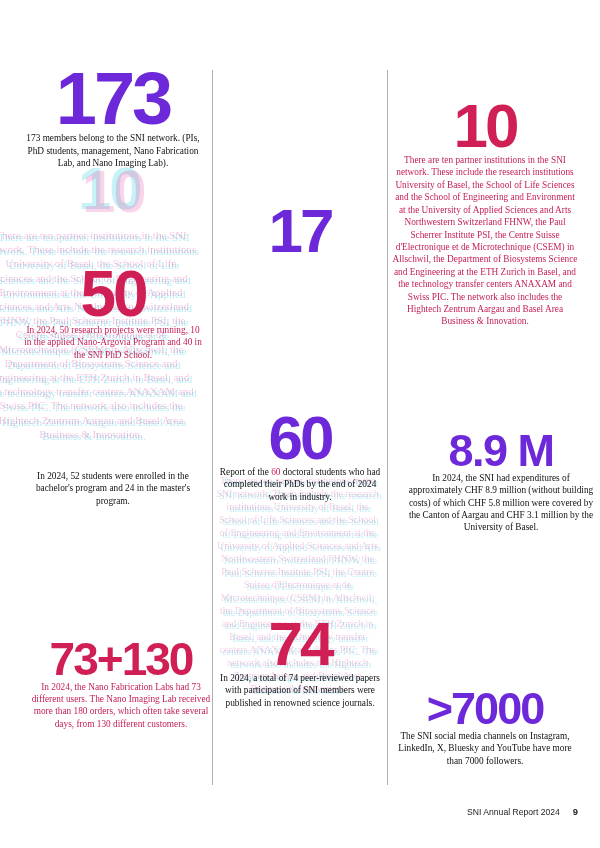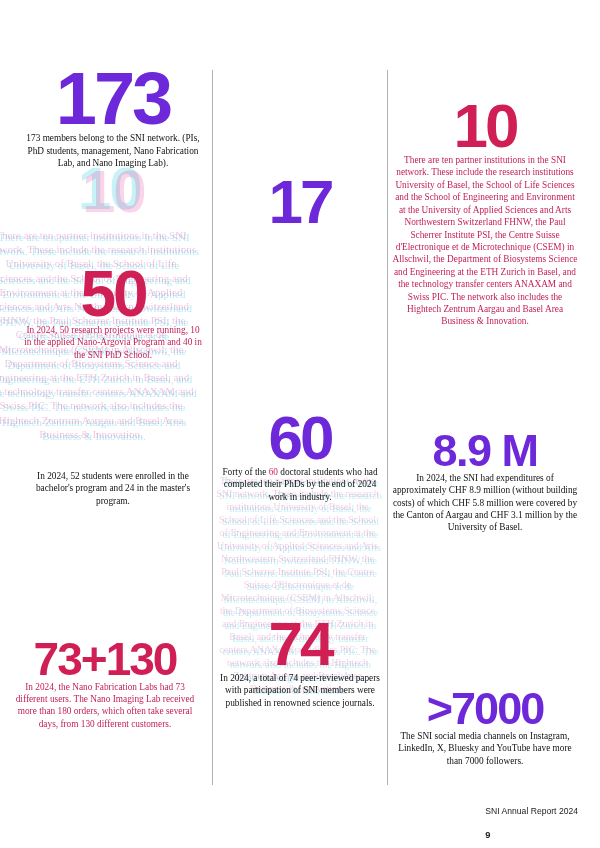--- a/index.html
+++ b/index.html
@@ -115,53 +115,52 @@
   
   #stat-173 { left: 22px;  top: 68px;  width: 182px; }
   #stat-173 .num { font-size: 74px; }
 
   #stat-50  { left: 22px;  top: 268px; width: 182px; }
   #stat-50 .num { font-size: 64px; }
 
   #stat-76  { left: 22px;  top: 470px; width: 182px; }
   #stat-76 .num { font-size: 64px; }
 
-  #stat-73130 { left: 14px; top: 640px; width: 182px; }
+  #stat-73130 { left: 30px; top: 640px; width: 182px; }
   #stat-73130 .num { font-size: 46px; letter-spacing: -2px; }
 
-  #stat-17 { left: 218px; top: 176px; width: 164px; text-align: center; }
+  #stat-17 { left: 218px; top: 205px; width: 164px; text-align: center; }
   #stat-17 .num { font-size: 62px; }
 
   #stat-40 { left: 218px; top: 412px; width: 164px; }
   #stat-40 .num { font-size: 62px; }
 
   #stat-74 { left: 218px; top: 618px; width: 164px; }
   #stat-74 .num { font-size: 62px; }
 
   #stat-10 { left: 392px; top: 100px; width: 186px; }
   #stat-10 .num { font-size: 62px; }
 
-  #stat-89m { left: 392px; top: 432px; width: 186px; }
+  #stat-89m { left: 408px; top: 432px; width: 186px; }
   #stat-89m .num { font-size: 45px; letter-spacing: -1.5px; }
 
   #stat-7000 { left: 392px; top: 690px; width: 186px; }
   #stat-7000 .num { font-size: 45px; letter-spacing: -2px; }
 
   
   #footer {
     position: absolute;
     right: 22px;
     top: 806px;
     font-family: "Liberation Sans", sans-serif;
     font-size: 8.6px;
     color: #222222;
     display: flex;
     align-items: baseline;
     gap: 13px;
-    flex-direction: column;
   }
   #footer .pageno {
     font-weight: bold;
     font-size: 9.4px;
   }
 </style>
 </head>
 <body>
 
 <div id="page">
@@ -199,21 +198,21 @@
     <div class="num">73+130</div>
     <p class="cap">In 2024, the Nano Fabrication Labs had 73 different users. The Nano Imaging Lab received more than 180 orders, which often take several days, from 130 different customers.</p>
   </div>
 
   <div id="stat-17" class="stat black">
     <div class="num">17</div>
   </div>
 
   <div id="stat-40" class="stat black">
     <div class="num">60</div>
-    <p class="cap"><span>Forty of the </span><span class="hl">60</span><span> doctoral students who had completed their PhDs by the end of 2024 work in industry.</span></p>
+    <p class="cap"><span>Report of the </span><span class="hl">60</span><span> doctoral students who had completed their PhDs by the end of 2024 work in industry.</span></p>
   </div>
 
   <div id="stat-74" class="stat pink">
     <div class="num">74</div>
     <p class="cap" style="color:#111111;">In 2024, a total of 74 peer-reviewed papers with participation of SNI members were published in renowned science journals.</p>
   </div>
 
   <div id="stat-10" class="stat pink">
     <div class="num">10</div>
     <p class="cap">There are ten partner institutions in the SNI network. These include the research institutions University of Basel, the School of Life Sciences and the School of Engineering and Environment at the University of Applied Sciences and Arts Northwestern Switzerland FHNW, the Paul Scherrer Institute PSI, the Centre Suisse d'Electronique et de Microtechnique (CSEM) in Allschwil, the Department of Biosystems Science and Engineering at the ETH Zurich in Basel, and the technology transfer centers ANAXAM and Swiss PIC. The network also includes the Hightech Zentrum Aargau and Basel Area Business &amp; Innovation.</p>

